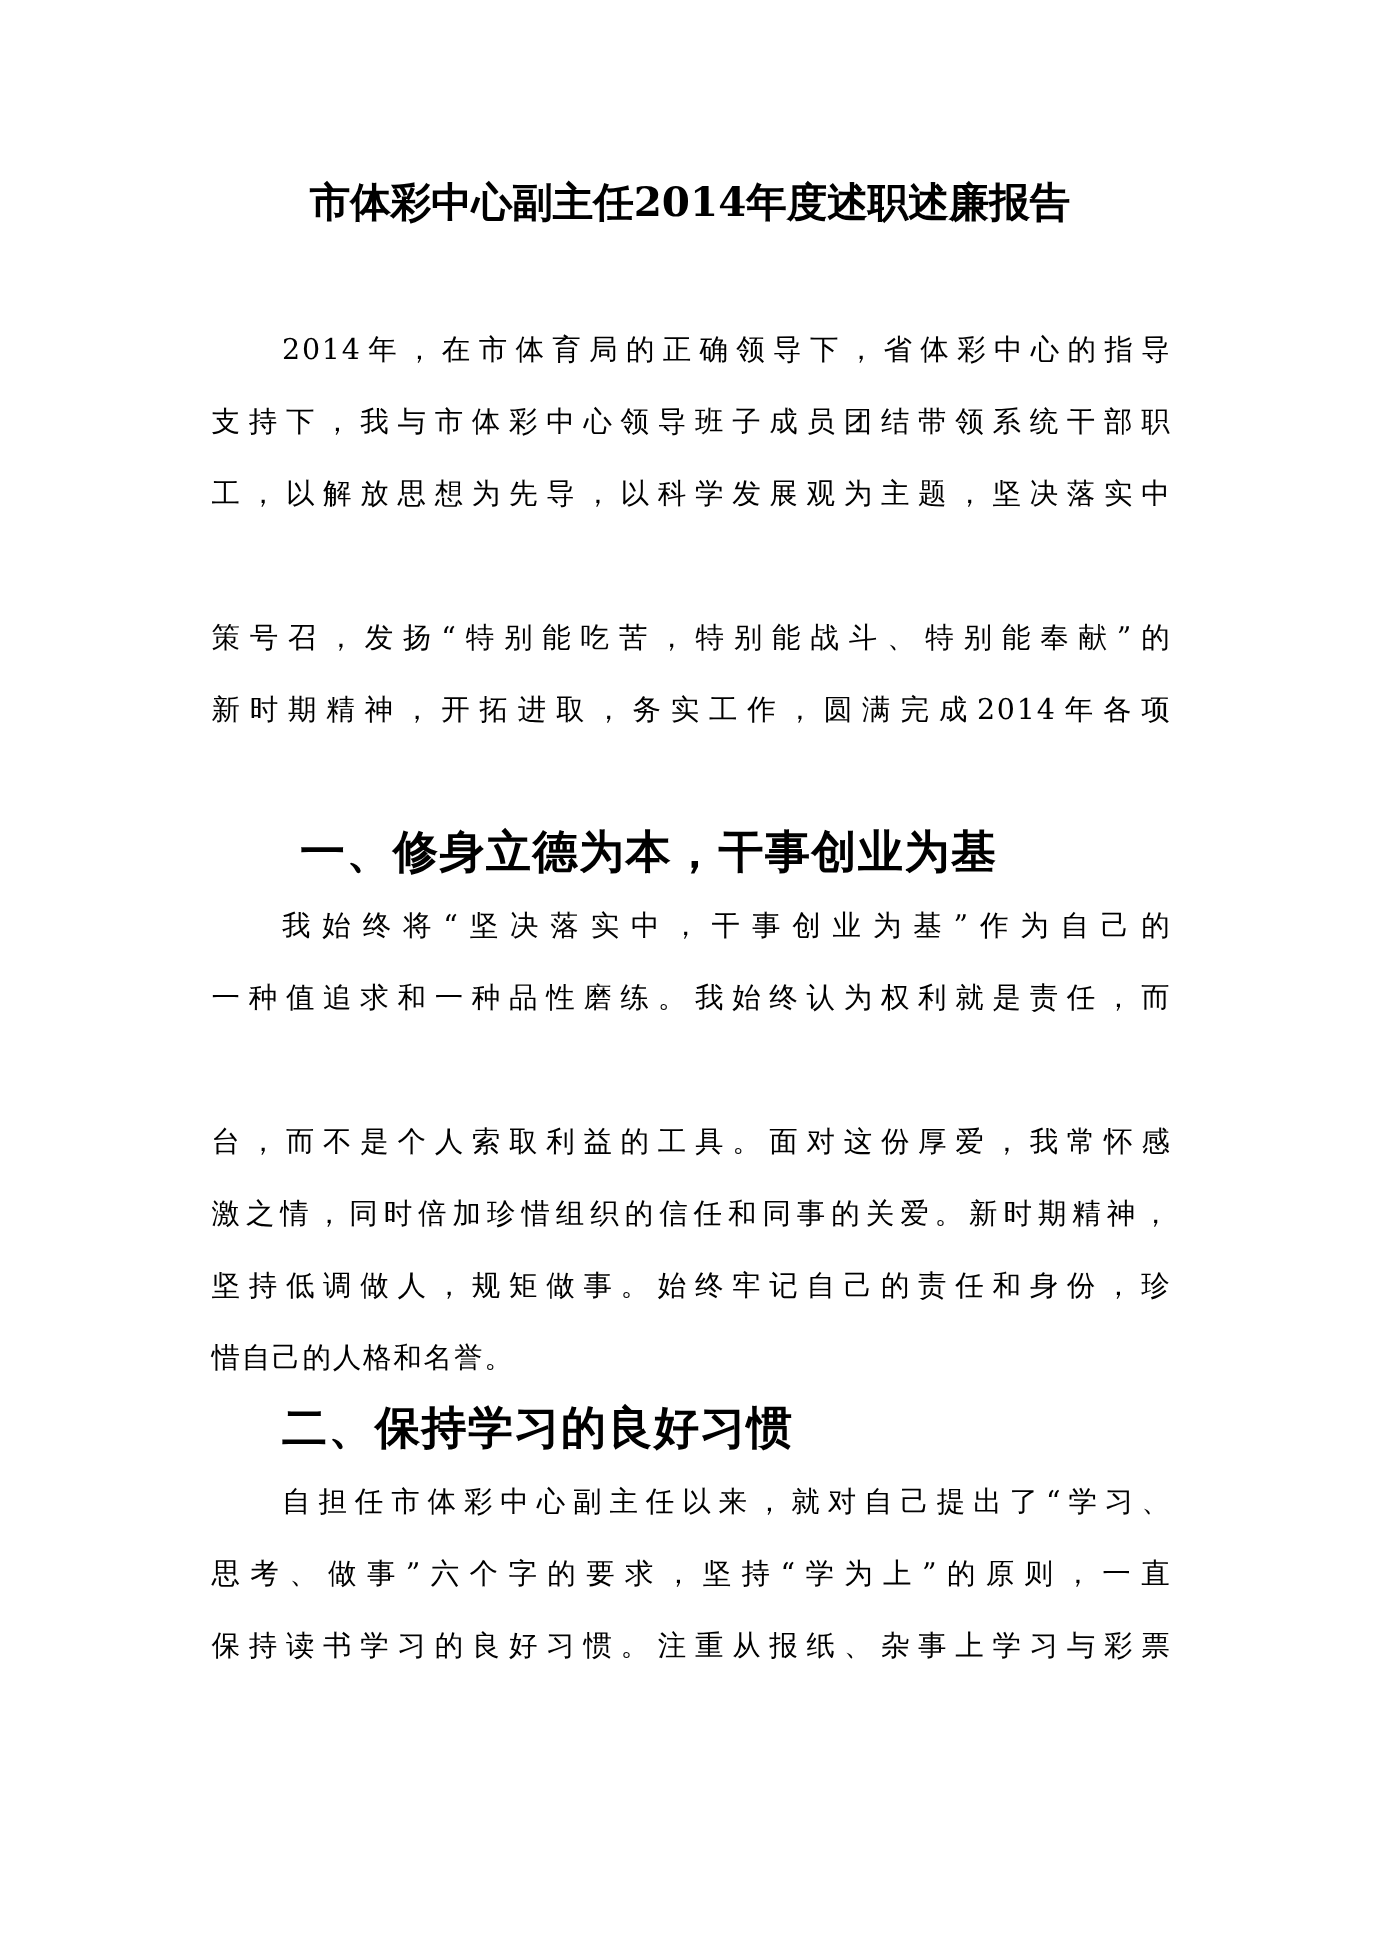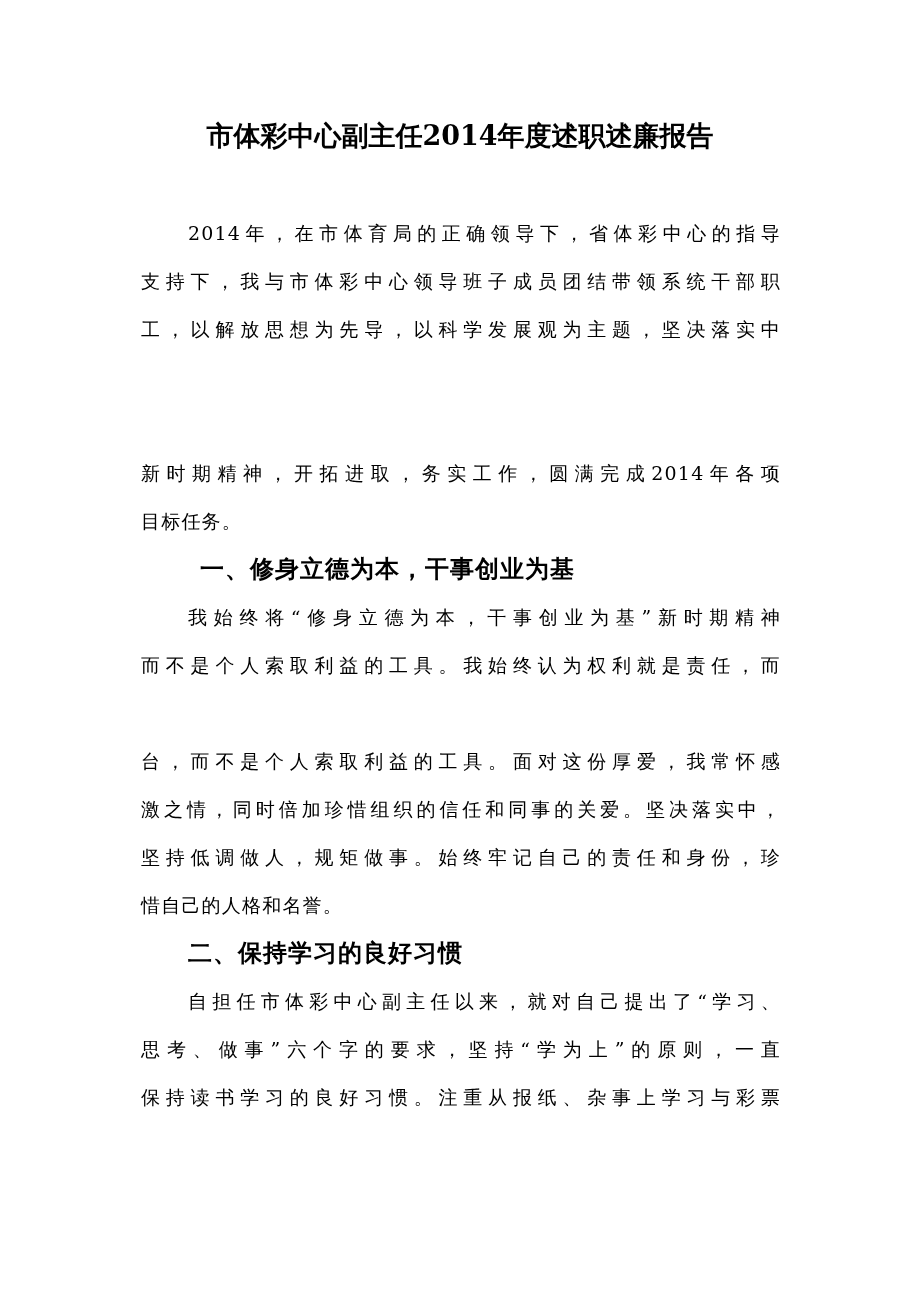--- a/index.html
+++ b/index.html
@@ -5,39 +5,39 @@
   html, body { margin: 0; padding: 0; background: #ffffff; }
   body { width: 920px; height: 1302px; position: relative; overflow: hidden;
          font-family: "DejaVu Serif", "Liberation Serif", serif; color: #000; }
   .page { position: absolute; left: 0; top: 0; width: 728px; height: 1302px; background: #fff; }
   .title { position: absolute; left: 0; width: 920px; top: 116px; text-align: center;
            font-size: 27px; font-weight: bold; letter-spacing: 0px; line-height: 40px; }
   .line { position: absolute; left: 141px; width: 640px; font-size: 19px; line-height: 34px;
           white-space: nowrap; letter-spacing: 1.2px; text-align: justify; text-align-last: justify; }
   .line.last { text-align-last: left; }
   .indent { left: 188px; width: 593px; }
-  .heading { position: absolute; font-size: 24px; font-weight: bold; line-height: 34px; white-space: nowrap; letter-spacing: 1px; }
+  .heading { position: absolute; font-size: 30px; font-weight: bold; line-height: 34px; white-space: nowrap; letter-spacing: 1px; }
 </style>
 </head>
 <body>
 
 <div class="page">
   <div class="title">市体彩中心副主任2014年度述职述廉报告</div>
 
   <div class="line indent" style="top:216px">2014年，在市体育局的正确领导下，省体彩中心的指导</div>
   <div class="line" style="top:312px">工，以解放思想为先导，以科学发展观为主题，坚决落实中</div>
   <div class="line" style="top:264px">支持下，我与市体彩中心领导班子成员团结带领系统干部职</div>
+  <div class="line" style="top:408px">策号召，发扬“特别能吃苦，特别能战斗、特别能奉献”的</div>
   <div class="line" style="top:456px">新时期精神，开拓进取，务实工作，圆满完成2014年各项</div>
-  <div class="line last" style="top:504px">目标任务。</div>
 
   <div class="heading" style="left:200px; top:552px">一、修身立德为本，干事创业为基</div>
-  <div class="line indent" style="top:600px">我始终将“修身立德为本，干事创业为基”新时期精神</div>
-  <div class="line" style="top:648px">而不是个人索取利益的工具。我始终认为权利就是责任，而</div>
+  <div class="line indent" style="top:600px">我始终将“坚决落实中，干事创业为基”作为自己的</div>
+  <div class="line" style="top:648px">一种值追求和一种品性磨练。我始终认为权利就是责任，而</div>
   <div class="line" style="top:744px">台，而不是个人索取利益的工具。面对这份厚爱，我常怀感</div>
-  <div class="line" style="top:792px">激之情，同时倍加珍惜组织的信任和同事的关爱。坚决落实中，</div>
+  <div class="line" style="top:792px">激之情，同时倍加珍惜组织的信任和同事的关爱。新时期精神，</div>
   <div class="line" style="top:840px">坚持低调做人，规矩做事。始终牢记自己的责任和身份，珍</div>
   <div class="line last" style="top:888px">惜自己的人格和名誉。</div>
 
   <div class="heading" style="left:188px; top:936px">二、保持学习的良好习惯</div>
   <div class="line indent" style="top:984px">自担任市体彩中心副主任以来，就对自己提出了“学习、</div>
   <div class="line" style="top:1032px">思考、做事”六个字的要求，坚持“学为上”的原则，一直</div>
   <div class="line" style="top:1080px">保持读书学习的良好习惯。注重从报纸、杂事上学习与彩票</div>
 </div>
 
 </body></html>

